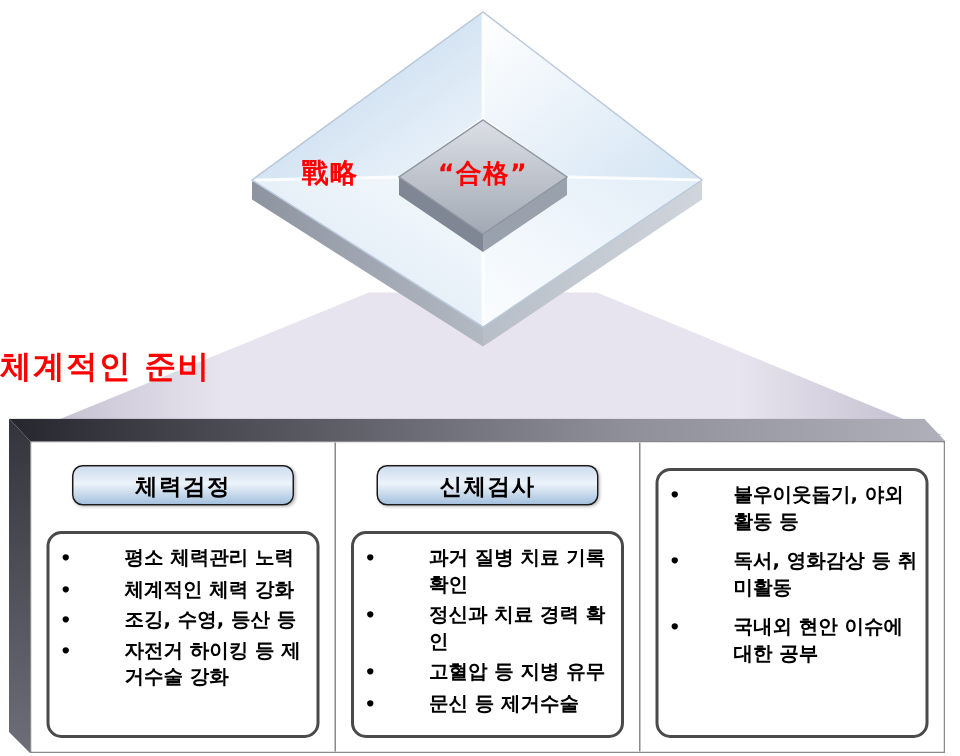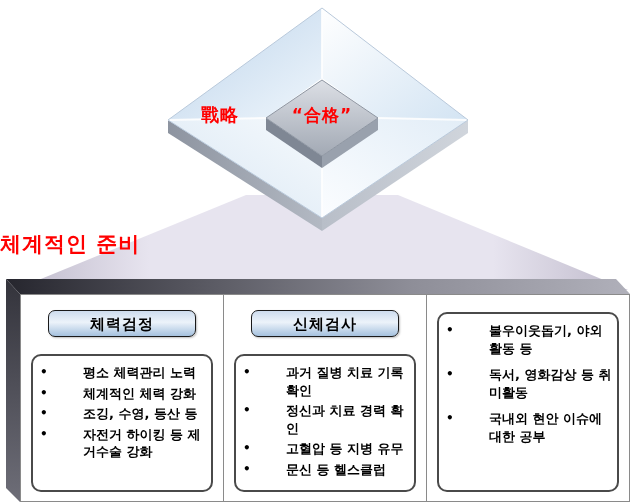--- a/index.html
+++ b/index.html
@@ -152,21 +152,21 @@
           <li>
             <span class="bullet">•</span>
             <span class="item-text">정신과 치료 경력 확인</span>
           </li>
           <li>
             <span class="bullet">•</span>
             <span class="item-text">고혈압 등 지병 유무</span>
           </li>
           <li>
             <span class="bullet">•</span>
-            <span class="item-text">문신 등 헬스클럽</span>
+            <span class="item-text">문신 등 제거수술</span>
           </li>
         </ul>
       </div>
     </div>
 
     <div class="panel">
       <div class="card">
         <ul class="items spacious">
           <li>
             <span class="bullet">•</span>

